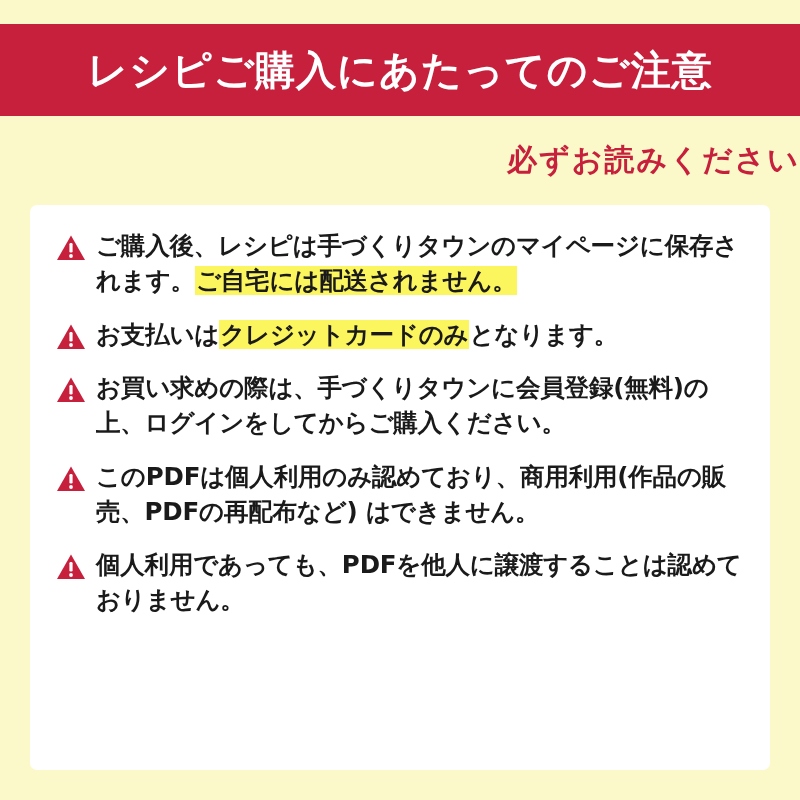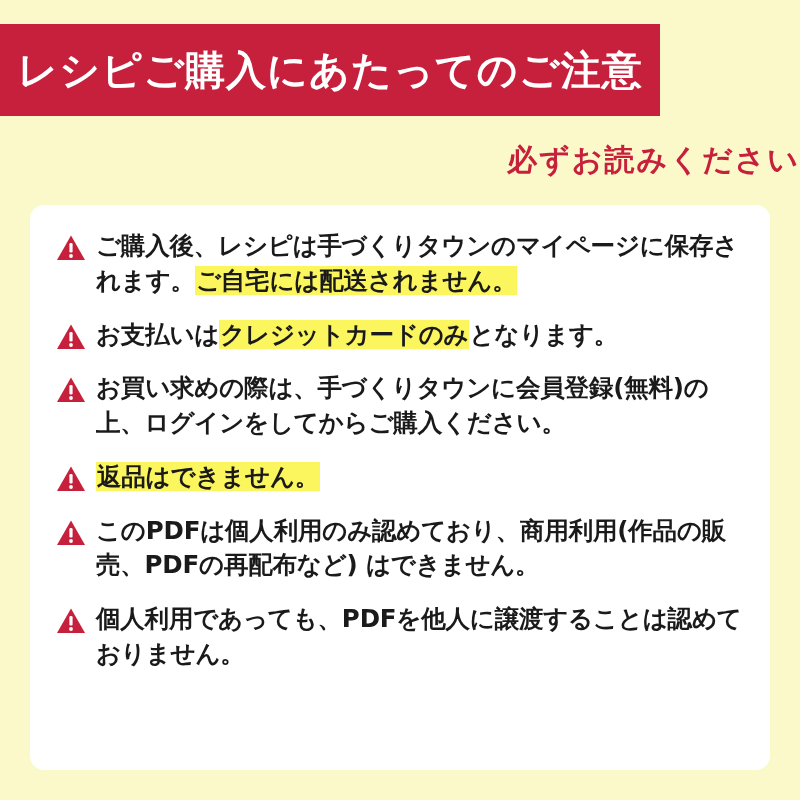--- a/index.html
+++ b/index.html
@@ -20,21 +20,21 @@
     height: 800px;
     background: #fbf9c9;
     box-sizing: border-box;
   }
 
   
   .banner {
     position: absolute;
     top: 24px;
     left: 0;
-    width: 660px;
+    width: 800px;
     height: 92px;
     background: #c7203c;
     display: flex;
     align-items: center;
     justify-content: center;
   }
   .banner-title {
     color: #ffffff;
     font-size: 40px;
     font-weight: 700;
@@ -57,21 +57,21 @@
   }
 
   
   .card {
     position: absolute;
     top: 205px;
     left: 30px;
     width: 740px;
     height: 565px;
     background: #ffffff;
-    border-radius: 14px;
+    border-radius: 7px;
     box-sizing: border-box;
     padding: 24px 26px 10px 26px;
   }
 
   .notice-list {
     list-style: none;
     margin: 0;
     padding: 0;
   }
 
@@ -148,30 +148,20 @@
           <span class="notice-text"><span>お買い求めの際は、手づくりタウンに会員登録(無料)の上、ログインをしてからご購入ください。</span></span>
         </li>
         <li class="notice-item">
           <span class="warn-icon">
             <svg width="30" height="28" viewBox="0 0 30 28">
               <path d="M15 1.5 L29 26 L1 26 Z" fill="#c7203c"></path>
               <rect x="13.4" y="9" width="3.2" height="9.6" rx="1.3" fill="#ffffff"></rect>
               <circle cx="15" cy="22" r="1.9" fill="#ffffff"></circle>
             </svg>
           </span>
-          <span class="notice-text"><span class="hl">返品はできません。</span></span>
-        </li>
-        <li class="notice-item">
-          <span class="warn-icon">
-            <svg width="30" height="28" viewBox="0 0 30 28">
-              <path d="M15 1.5 L29 26 L1 26 Z" fill="#c7203c"></path>
-              <rect x="13.4" y="9" width="3.2" height="9.6" rx="1.3" fill="#ffffff"></rect>
-              <circle cx="15" cy="22" r="1.9" fill="#ffffff"></circle>
-            </svg>
-          </span>
           <span class="notice-text"><span>このPDFは個人利用のみ認めており、商用利用(作品の販売、PDFの再配布など) はできません。</span></span>
         </li>
         <li class="notice-item">
           <span class="warn-icon">
             <svg width="30" height="28" viewBox="0 0 30 28">
               <path d="M15 1.5 L29 26 L1 26 Z" fill="#c7203c"></path>
               <rect x="13.4" y="9" width="3.2" height="9.6" rx="1.3" fill="#ffffff"></rect>
               <circle cx="15" cy="22" r="1.9" fill="#ffffff"></circle>
             </svg>
           </span>

